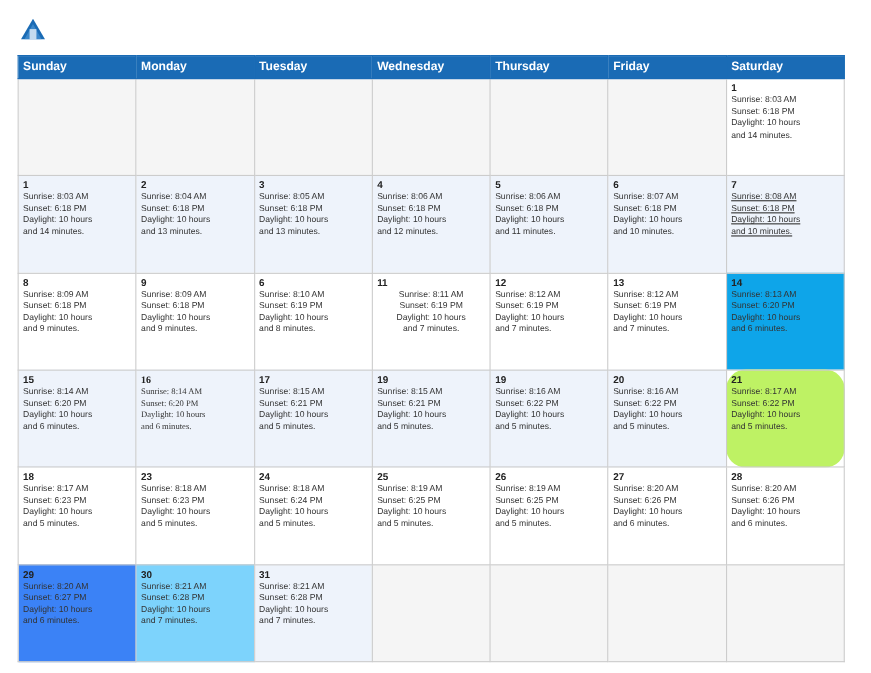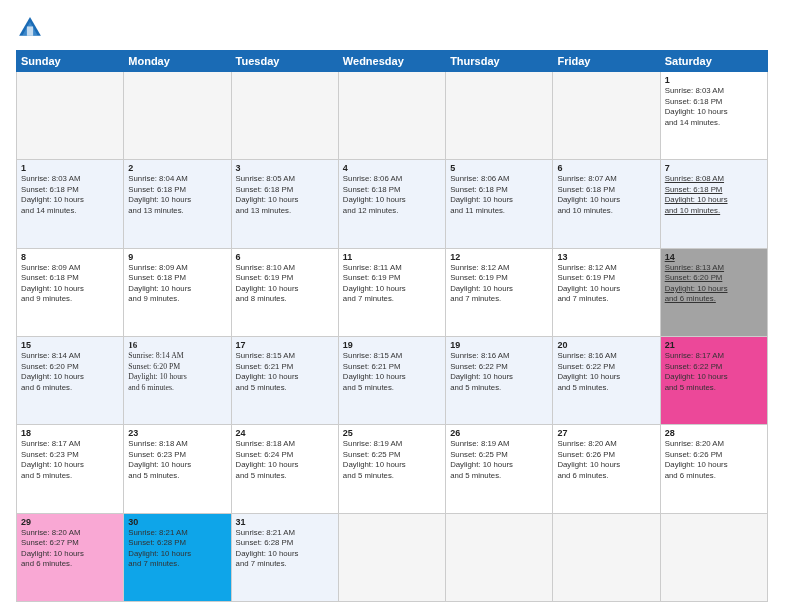--- a/index.html
+++ b/index.html
@@ -217,40 +217,40 @@
           </td>
           <td style="background: rgb(255, 255, 255);">
             <span class="day-num">6</span>
             <div class="day-info" style="white-space: pre-line;">Sunrise: 8:10 AM
 Sunset: 6:19 PM
 Daylight: 10 hours
 and 8 minutes.</div>
           </td>
           <td style="background: rgb(255, 255, 255);">
             <span class="day-num">11</span>
-            <div class="day-info" style="white-space: pre-line;">Sunrise: 8:11 AM
+            <div class="day-info" style="white-space: pre-line; text-align: center;">Sunrise: 8:11 AM
 Sunset: 6:19 PM
 Daylight: 10 hours
 and 7 minutes.</div>
           </td>
           <td style="background: rgb(255, 255, 255);">
             <span class="day-num">12</span>
             <div class="day-info" style="white-space: pre-line;">Sunrise: 8:12 AM
 Sunset: 6:19 PM
 Daylight: 10 hours
 and 7 minutes.</div>
           </td>
           <td style="background: rgb(255, 255, 255);">
             <span class="day-num">13</span>
             <div class="day-info" style="white-space: pre-line;">Sunrise: 8:12 AM
 Sunset: 6:19 PM
 Daylight: 10 hours
 and 7 minutes.</div>
           </td>
-          <td style="background: #a3a3a3; text-decoration: underline;">
+          <td style="background: #0ea5e9;">
             <span class="day-num">14</span>
             <div class="day-info" style="white-space: pre-line;">Sunrise: 8:13 AM
 Sunset: 6:20 PM
 Daylight: 10 hours
 and 6 minutes.</div>
           </td>
         </tr>
         <tr>
           <td style="background: rgb(238, 243, 251);">
             <span class="day-num">15</span>
@@ -287,21 +287,21 @@
 Daylight: 10 hours
 and 5 minutes.</div>
           </td>
           <td style="background: rgb(238, 243, 251);">
             <span class="day-num">20</span>
             <div class="day-info" style="white-space: pre-line;">Sunrise: 8:16 AM
 Sunset: 6:22 PM
 Daylight: 10 hours
 and 5 minutes.</div>
           </td>
-          <td style="background: #ec4899;">
+          <td style="background: #bef264; border-radius: 18px;">
             <span class="day-num">21</span>
             <div class="day-info" style="white-space: pre-line;">Sunrise: 8:17 AM
 Sunset: 6:22 PM
 Daylight: 10 hours
 and 5 minutes.</div>
           </td>
         </tr>
         <tr>
           <td style="background: rgb(255, 255, 255);">
             <span class="day-num">18</span>
@@ -347,28 +347,28 @@
           </td>
           <td style="background: rgb(255, 255, 255);">
             <span class="day-num">28</span>
             <div class="day-info" style="white-space: pre-line;">Sunrise: 8:20 AM
 Sunset: 6:26 PM
 Daylight: 10 hours
 and 6 minutes.</div>
           </td>
         </tr>
         <tr>
-          <td style="background: #f9a8d4;">
+          <td style="background: #3b82f6;">
             <span class="day-num">29</span>
             <div class="day-info" style="white-space: pre-line;">Sunrise: 8:20 AM
 Sunset: 6:27 PM
 Daylight: 10 hours
 and 6 minutes.</div>
           </td>
-          <td style="background: #0ea5e9;">
+          <td style="background: #7dd3fc;">
             <span class="day-num">30</span>
             <div class="day-info" style="white-space: pre-line;">Sunrise: 8:21 AM
 Sunset: 6:28 PM
 Daylight: 10 hours
 and 7 minutes.</div>
           </td>
           <td style="background: rgb(238, 243, 251);">
             <span class="day-num">31</span>
             <div class="day-info" style="white-space: pre-line;">Sunrise: 8:21 AM
 Sunset: 6:28 PM

